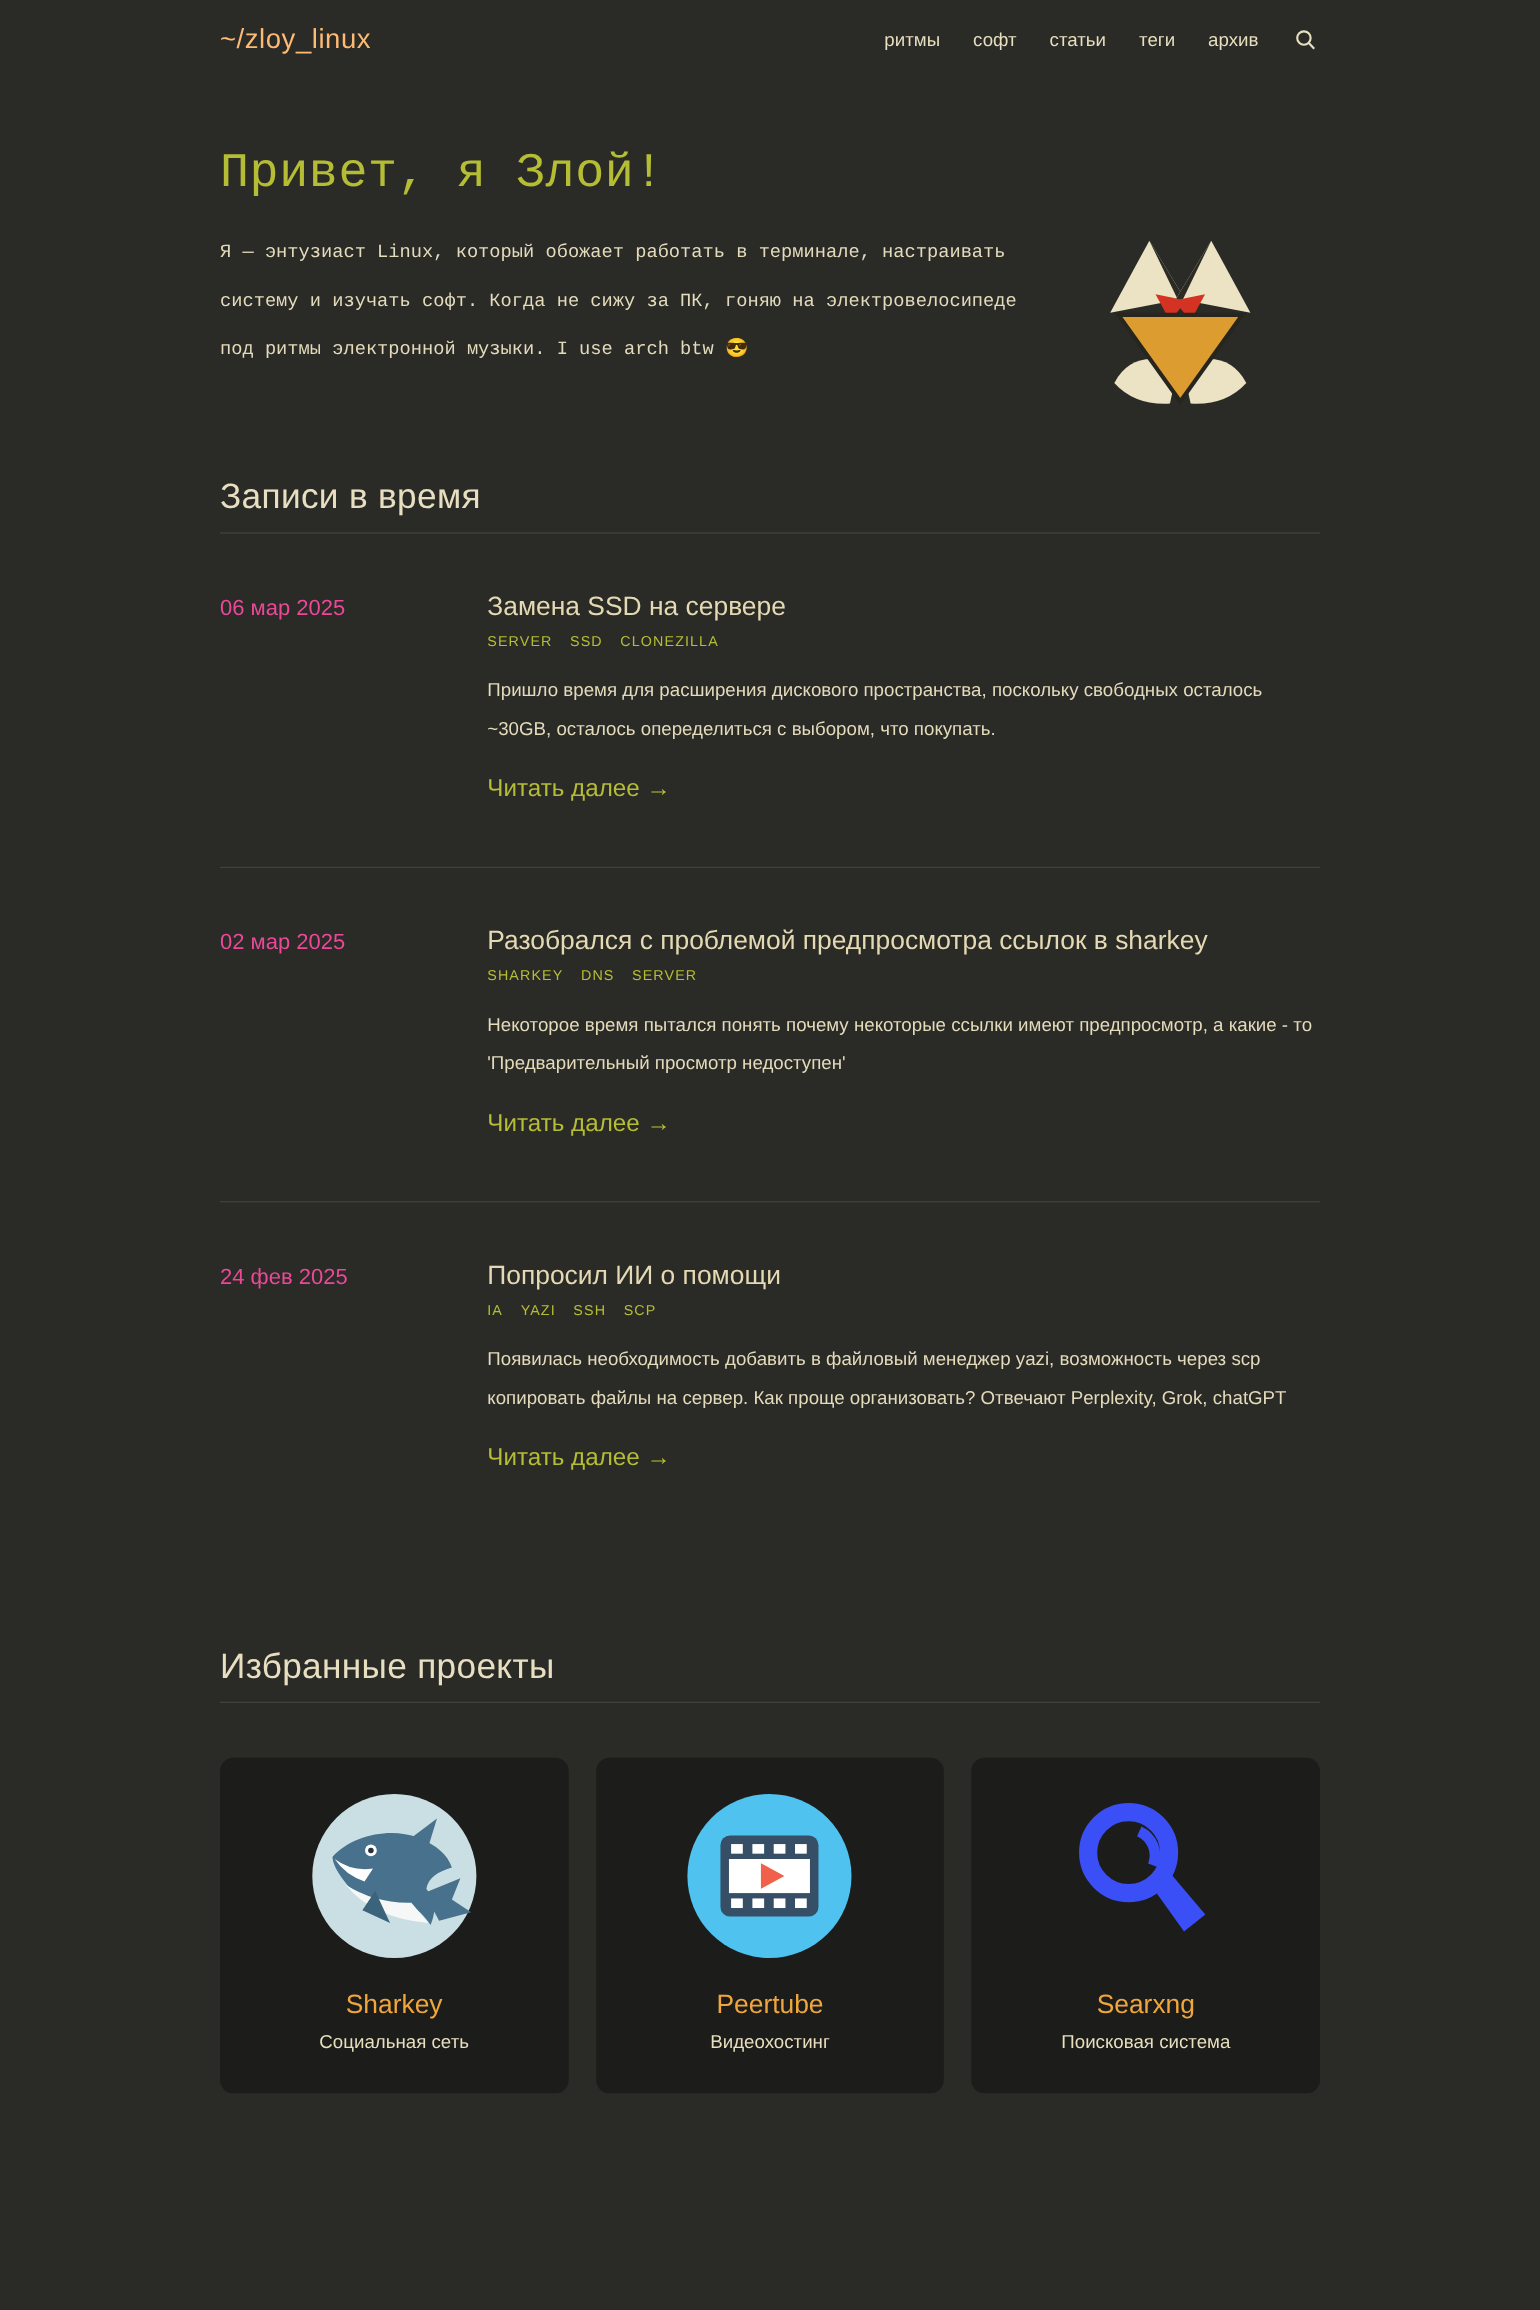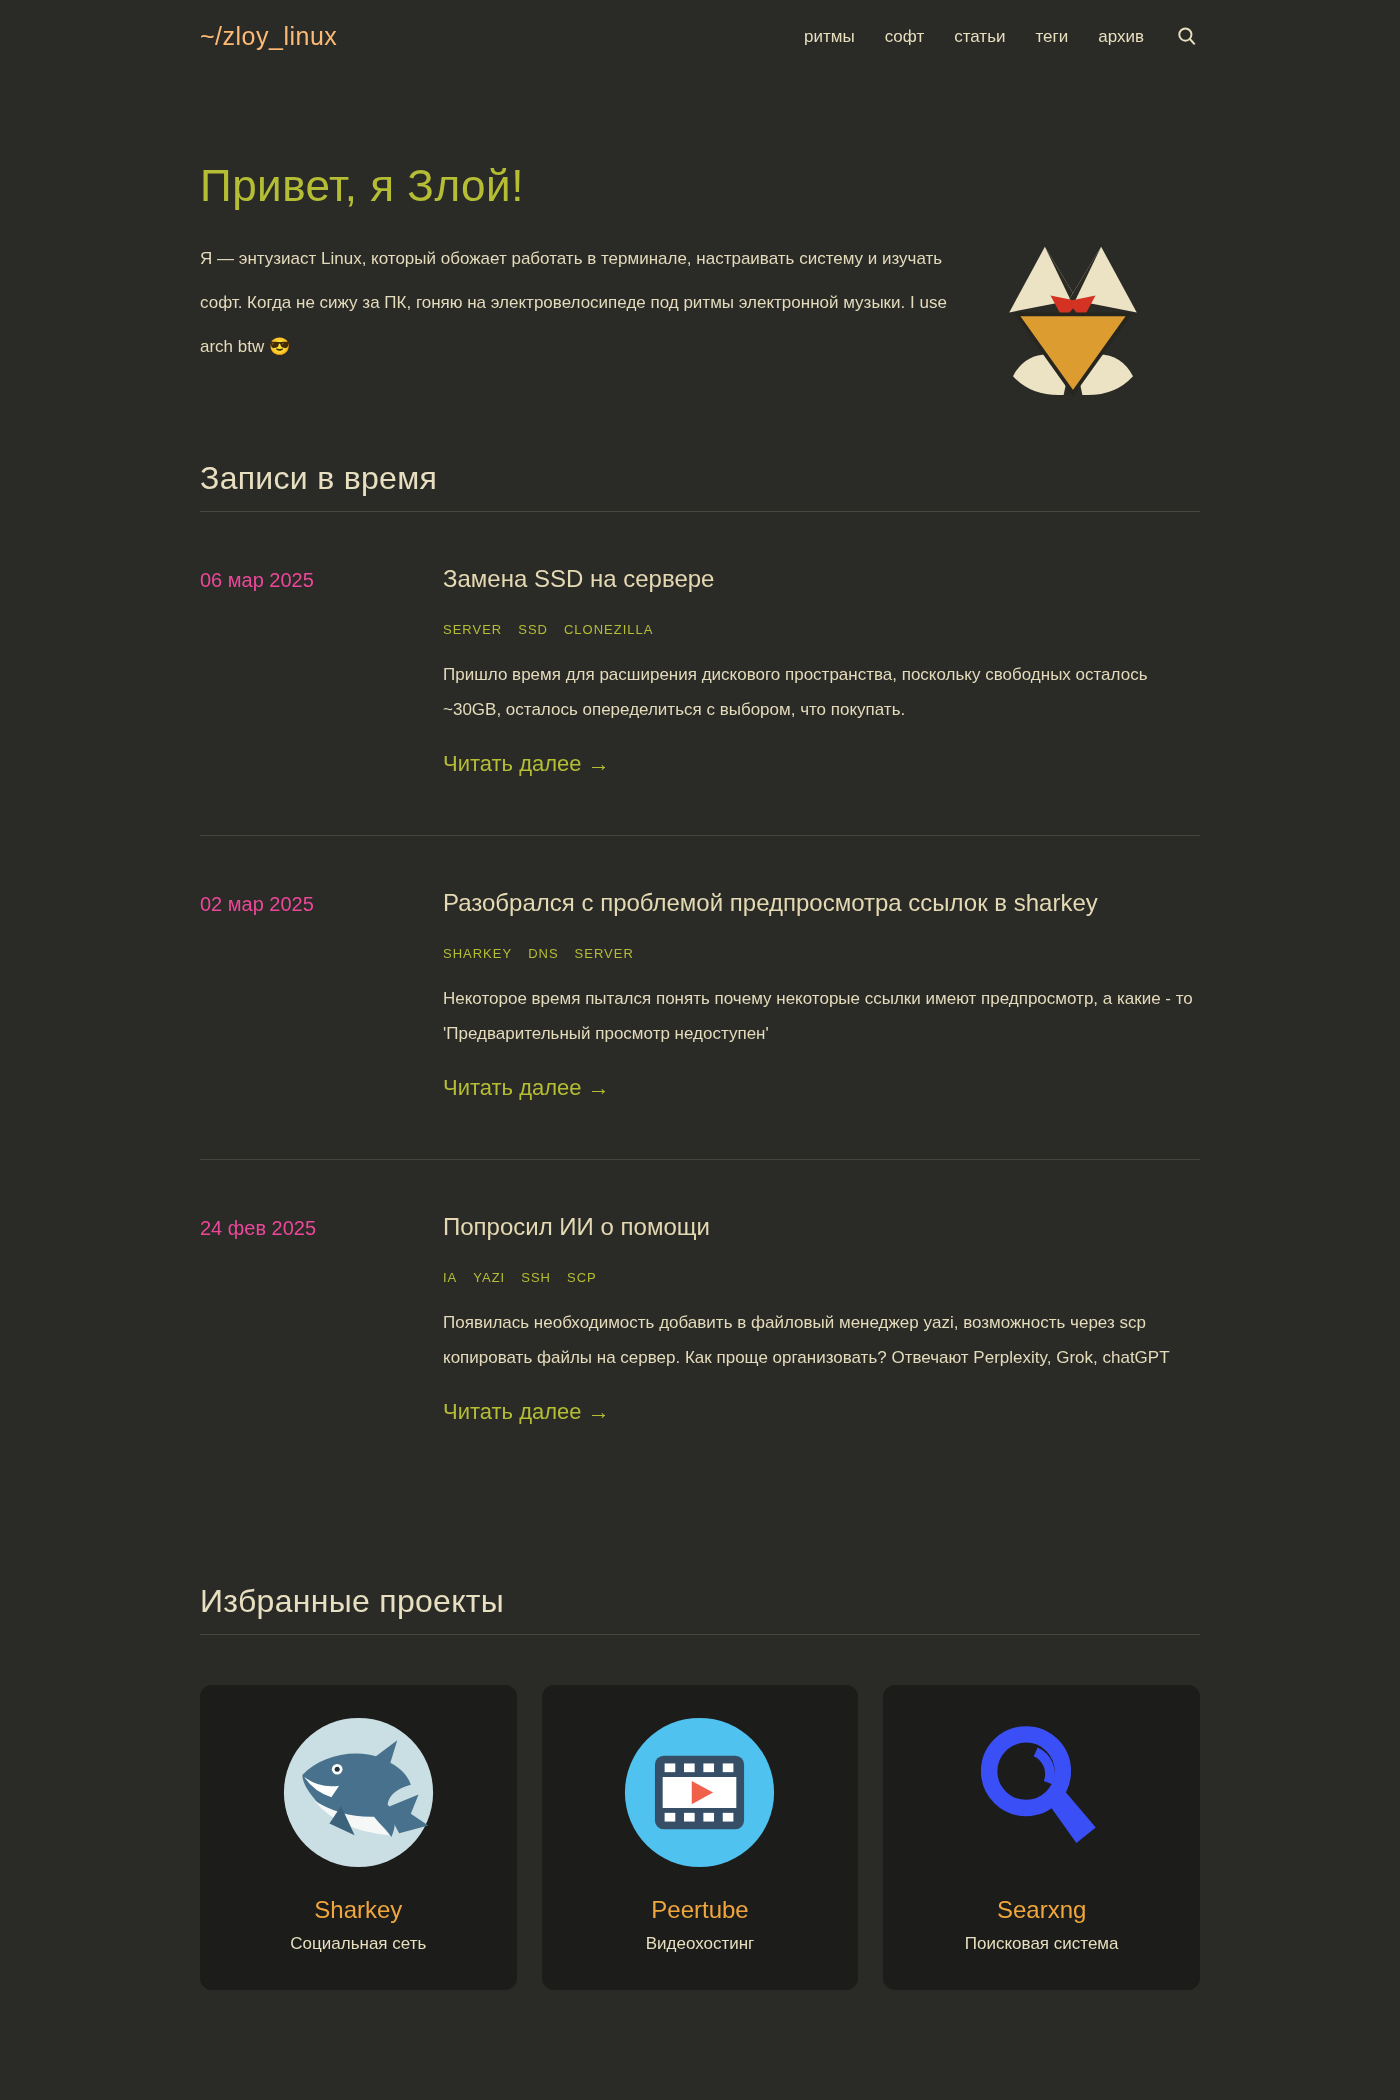--- a/index.html
+++ b/index.html
@@ -14,40 +14,40 @@
 
   
   header { padding-top:22px; }
   .header-row { display:flex; align-items:center; justify-content:space-between; }
   .logo { color:#fdba74; font-size:25px; letter-spacing:.5px; }
   nav { display:flex; align-items:center; gap:30px; }
   nav a { color:#e8dfbf; font-size:17px; }
   .search-btn { display:flex; align-items:center; }
 
   
-  .hero { margin-top:110px; }
+  .hero { margin-top:82px;font-family:Liberation Mono, monospace; }
   .hero h1 { color:#b5bd34; font-size:44px; font-weight:400; letter-spacing:.5px; }
   .hero-row { display:flex; margin-top:26px; align-items:flex-start; }
   .hero-text { width:760px; line-height:44px; color:#e4dbbb; }
   .hero-art { margin-left:auto; margin-right:52px; margin-top:2px; }
 
   
   h2.section {
     color:#e8dfc0; font-size:32px; font-weight:400; letter-spacing:.3px;
     padding-bottom:14px; border-bottom:1px solid #48473f;
   }
   .blog-head { margin-top:58px; }
   .projects-head { margin-top:100px; }
 
   
   article.post { display:grid; grid-template-columns:243px 1fr; padding:52px 0 58px 0; }
   article.post.divided { border-bottom:1px solid #45443d; }
   .post-date { color:#ec4899; font-size:20px; padding-top:5px; }
   .post-title { color:#e4d9b2; font-size:24px; font-weight:400; line-height:30px; }
-  .post-tags { margin-top:28px; display:flex; gap:16px; }
+  .post-tags { margin-top:8px; display:flex; gap:16px; }
   .post-tags a { color:#b5bd34; font-size:13px; letter-spacing:1px; text-transform:uppercase; }
   .post-excerpt { margin-top:20px; line-height:35px; color:#e4dbbb; }
   .read-more { display:inline-block; margin-top:24px; color:#b5bd34; font-size:22px; }
 
   
   .cards { margin-top:50px; display:grid; grid-template-columns:repeat(3,1fr); gap:25px; }
   .card {
     background:#1c1c1a; border-radius:12px; text-align:center;
     padding:30px 18px 36px 18px; cursor:pointer;
   }

